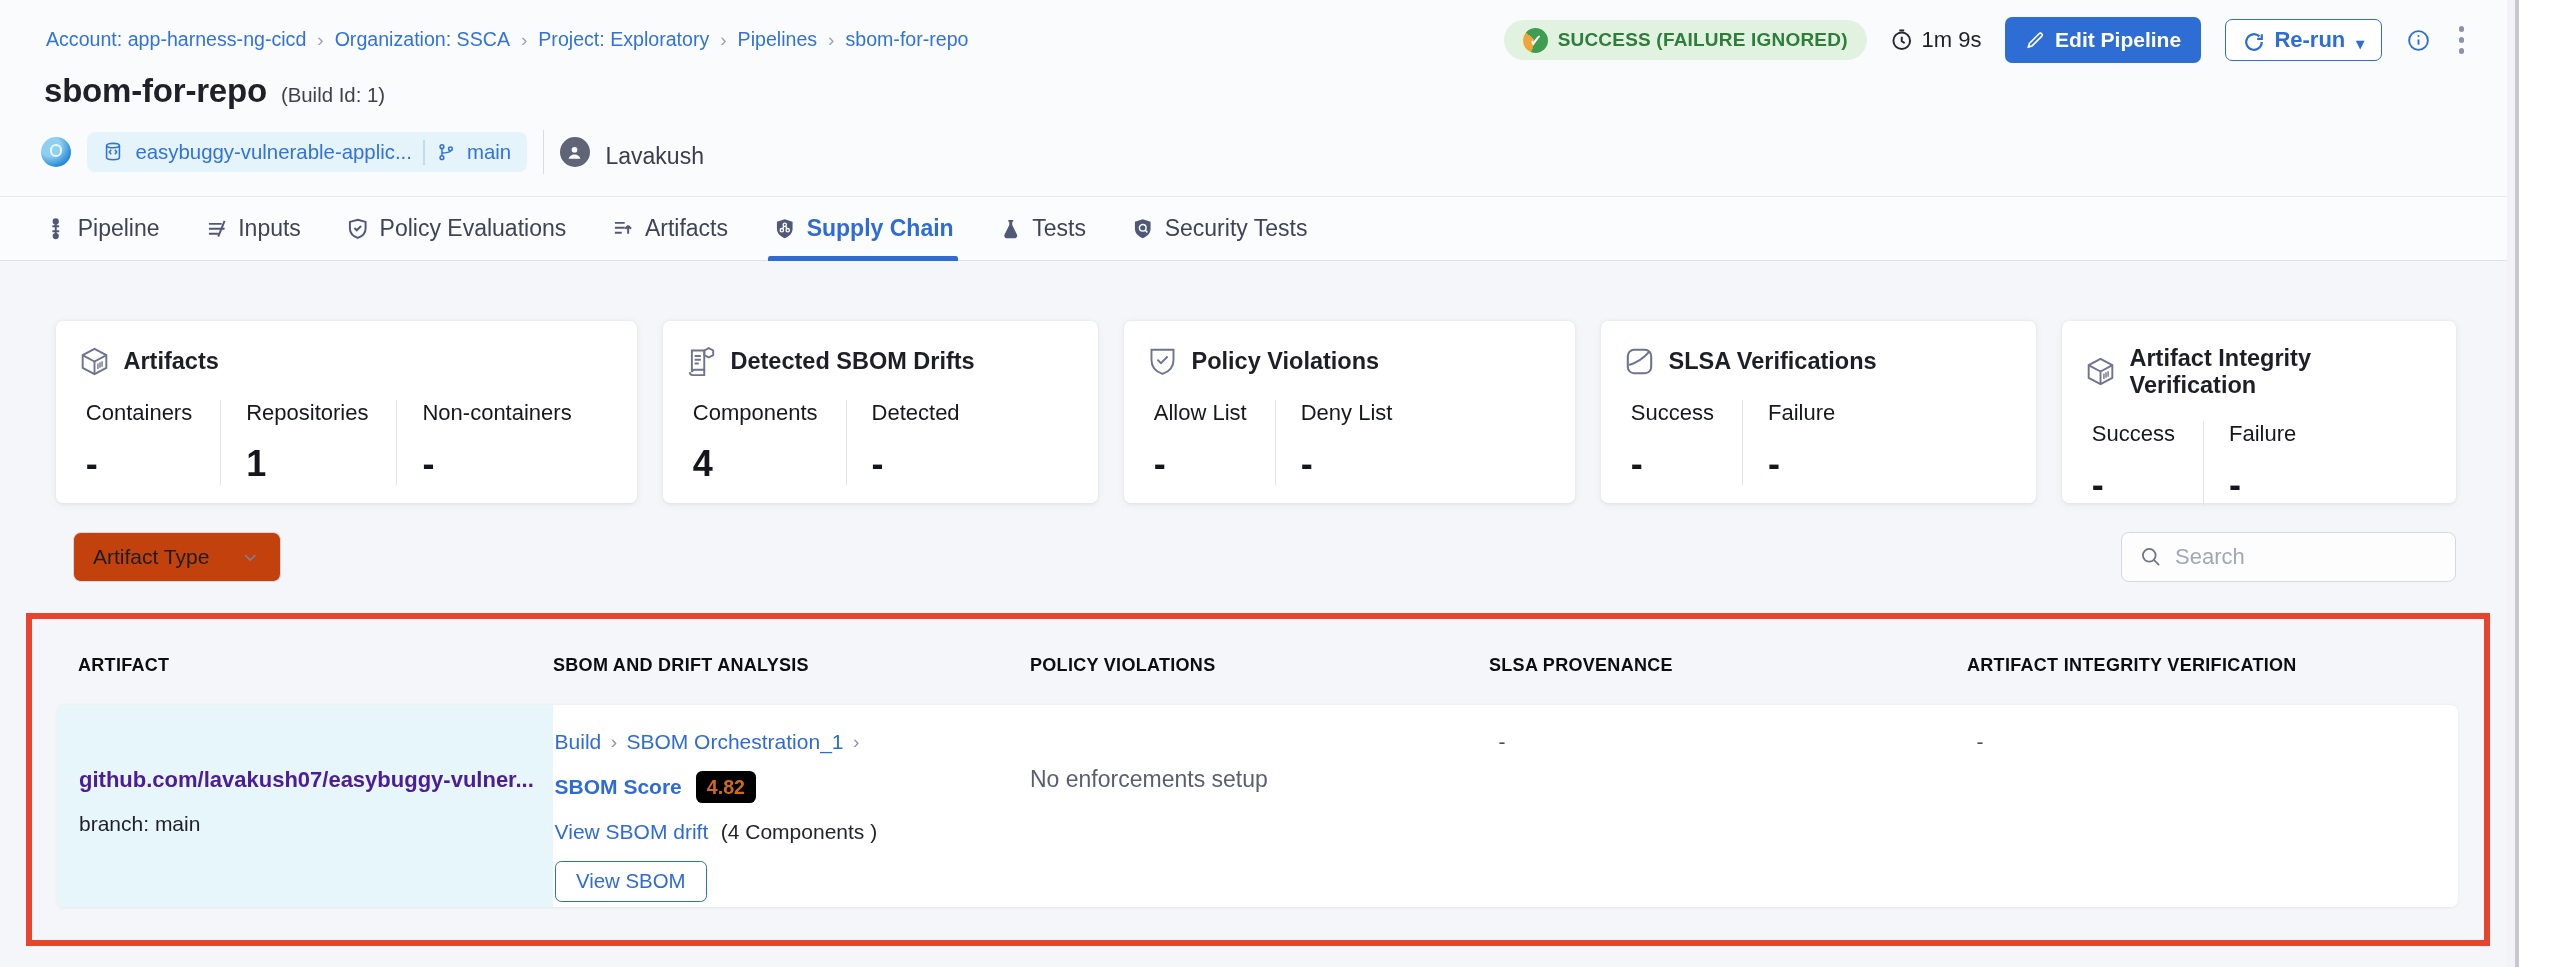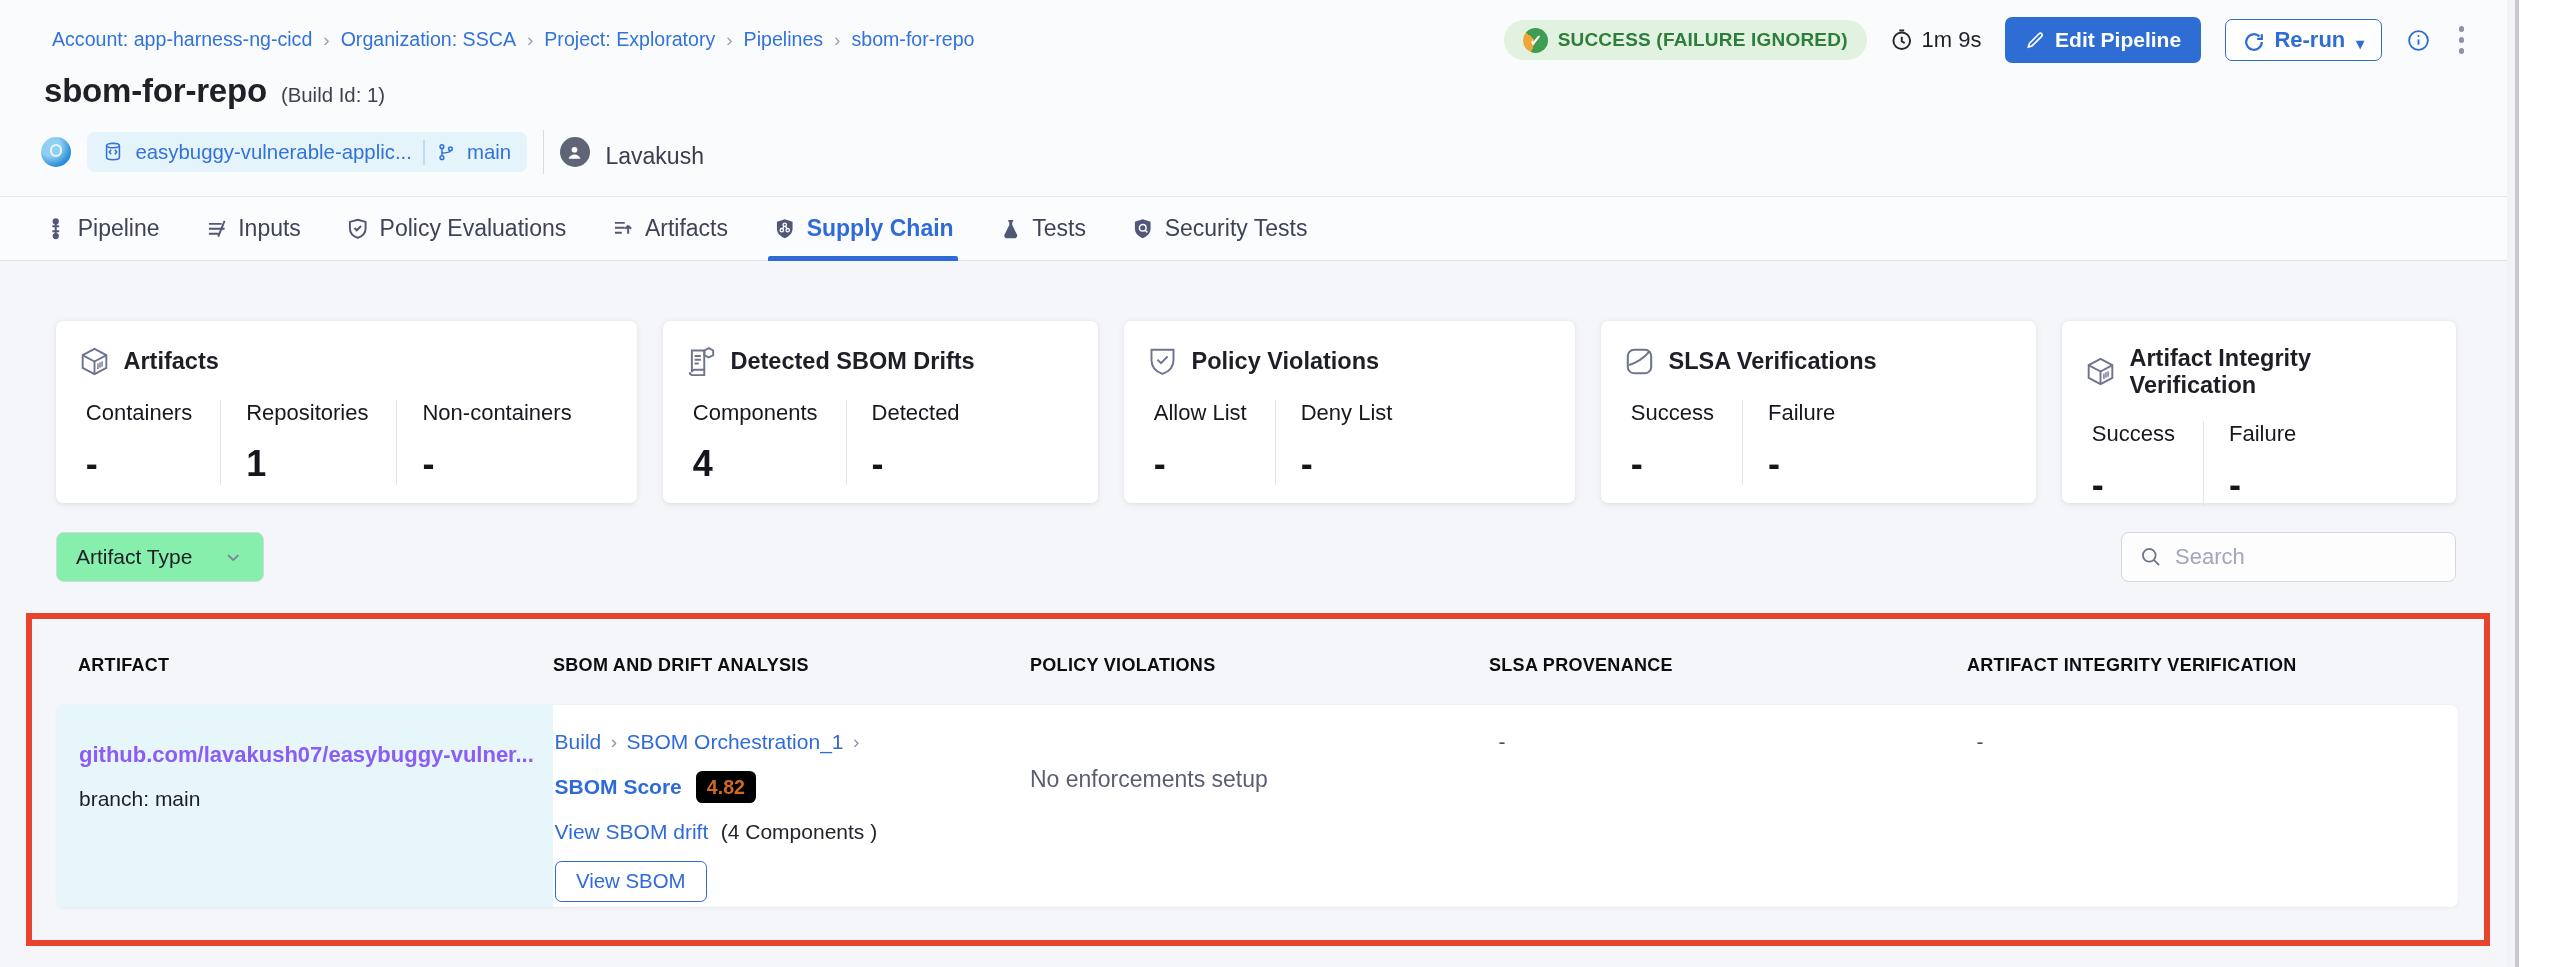--- a/index.html
+++ b/index.html
@@ -3,21 +3,21 @@
 <meta charset="utf-8">
 <style>
   * { margin:0; padding:0; box-sizing:border-box; }
   html,body { width:2576px; height:968px; background:#ffffff; font-family:"Liberation Sans", sans-serif; overflow:hidden; }
   .page { position:absolute; top:0; left:0; width:2516px; height:968px; background:#f4f6f9; }
   .scroll-track { position:absolute; top:0; left:2507px; width:11px; height:968px; background:#f3f2f7; }
   .scroll-thumb { position:absolute; top:0; left:2515px; width:3.9px; height:968px; background:#c9c7d2; }
 
   
   .top { position:absolute; top:0; left:0; right:0; height:196px; background:#fafbfd; }
-  .breadcrumb { position:absolute; top:28px; left:52px; display:flex; align-items:center; gap:11px; font-size:19.6px; }
+  .breadcrumb { position:absolute; top:28px; left:46px; display:flex; align-items:center; gap:11px; font-size:19.6px; }
   .breadcrumb a { color:#3272d9; text-decoration:none; cursor:pointer; }
   .crumb-sep { color:#9aa0b5; font-size:19px; }
 
   .top-actions { position:absolute; top:17px; right:47px; display:flex; align-items:center; gap:23.5px; }
   .status-badge { display:flex; align-items:center; gap:9.4px; background:#e1f3e0; border-radius:22px; padding:7.8px 19px; }
   .status-badge .txt { color:#2e7d3a; font-weight:bold; font-size:19px; letter-spacing:0.2px; }
   .badge-check { width:25px; height:25px; border-radius:50%;
     background:conic-gradient(from 200deg, #eea63c 0 110deg, #3f9d51 110deg 360deg);
     display:flex; align-items:center; justify-content:center; color:#fff; font-size:15.7px; font-weight:bold; }
   .duration { display:flex; align-items:center; gap:7.8px; font-size:22px; color:#1f2028; }
@@ -60,38 +60,38 @@
   .card-head { display:flex; align-items:center; gap:12.5px; margin-bottom:22px; }
   .card-head .cicon { display:flex; color:#6e7390; }
   .card-title { font-size:23.5px; font-weight:bold; color:#1d1e26; }
   .stats { display:flex; }
   .stat { padding:0 28px 0 7.8px; }
   .stat + .stat { border-left:1.6px solid #e3e4ea; padding-left:25px; }
   .stat-label { font-size:22px; color:#17181f; margin-bottom:17px; }
   .stat-value { font-size:36px; font-weight:bold; color:#15161c; }
 
   .filterbar { position:absolute; top:271px; left:56px; right:60px; display:flex; align-items:center; }
-  .select { display:flex; align-items:center; gap:31px; background:#86efac; border:1.6px solid #d6d7e2; border-radius:7.8px;
-    padding:11.7px 19px; font-size:21px; color:#1d1e26; cursor:pointer; }
+  .select { display:flex; align-items:center; gap:31px; background:#c2410c; border:1.6px solid #d6d7e2; border-radius:7.8px;
+    padding:11.7px 19px; font-size:21px; color:#1d1e26; cursor:pointer;margin-left:17px; }
   .search-box { margin-left:auto; width:335px; display:flex; align-items:center; gap:12.5px; background:#fdfdfe;
     border:1.6px solid #d6d7e2; border-radius:7.8px; padding:11px 17px; }
   .search-box input { border:none; outline:none; background:transparent; font-size:22px; color:#1d1e26; width:100%; font-family:inherit; }
   .search-box input::placeholder { color:#a2a6b8; }
 
   
   .red-rect { position:absolute; top:352px; left:26px; width:2464px; height:333px; border:6.3px solid #e8432d; }
   .thead { position:absolute; top:36px; left:46px; right:15.7px; display:grid; grid-template-columns:475px 477px 459px 478px auto; }
   .th { font-size:18px; font-weight:bold; color:#0c0d12; letter-spacing:0.3px; }
   .trow { position:absolute; top:86px; left:25px; width:2401px; height:202px; background:#fff; border-radius:7px;
     box-shadow:0 0.8px 3.1px rgba(40,41,61,.07); display:grid; grid-template-columns:496px 477px 459px 478px auto; overflow:hidden; }
   .cell { padding-top:25px; }
   .cell-artifact { background:#e7f6fb; padding:23.5px 19px 0 22px; }
   .artifact-type { display:flex; align-items:center; gap:9.4px; font-size:19.6px; font-weight:bold; color:#262a35; }
   .artifact-type .aicon { display:flex; color:#3e4354; }
-  .artifact-link { display:inline-block; margin-top:13px; font-size:22px; font-weight:bold; color:#8b5cf6; text-decoration:none; cursor:pointer; }
+  .artifact-link { display:inline-block; margin-top:38px; font-size:22px; font-weight:bold; color:#4c1d95; text-decoration:none; cursor:pointer; }
   .artifact-branch { margin-top:19px; font-size:21px; color:#1e1f26; }
   .cell-sbom { padding-left:1.6px; }
   .sbom-trail { display:flex; align-items:center; gap:9.4px; font-size:21px; }
   .sbom-trail a { color:#2f6bd8; text-decoration:none; cursor:pointer; }
   .trail-sep { color:#8d93a8; font-size:19px; }
   .sbom-score-line { display:flex; align-items:center; gap:14px; margin-top:17px; }
   .sbom-score-link { font-size:21px; font-weight:bold; color:#2f6bd8; text-decoration:none; cursor:pointer; }
   .score-badge { background:#000000; color:#cf6a1f; font-size:19.6px; font-weight:bold; border-radius:6.3px; padding:4.7px 11px; }
   .drift-line { display:flex; align-items:center; gap:12.5px; margin-top:17px; }
   .drift-link { font-size:21px; color:#2f6bd8; text-decoration:none; cursor:pointer; }

